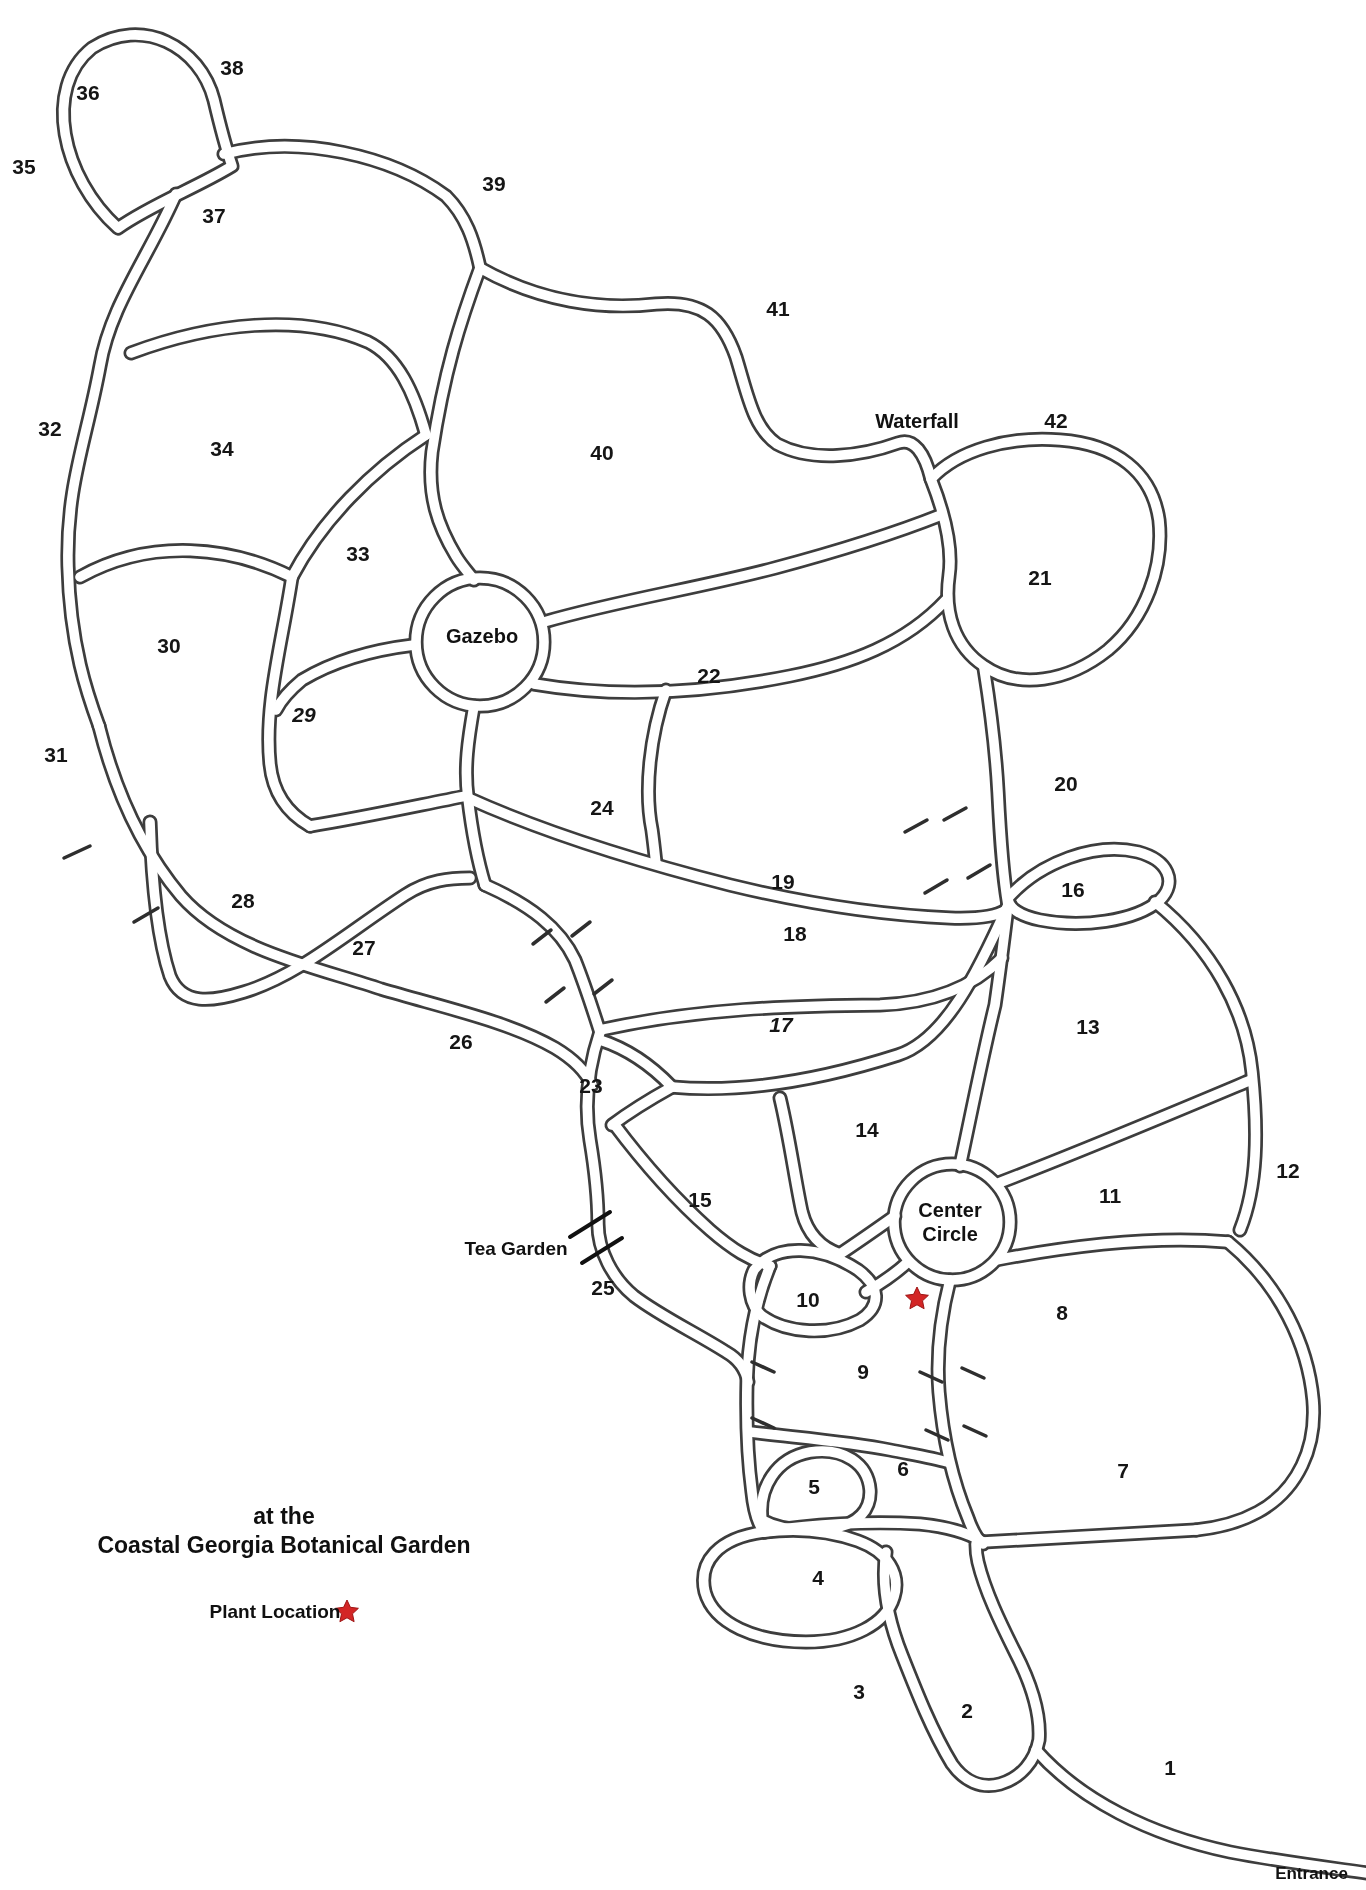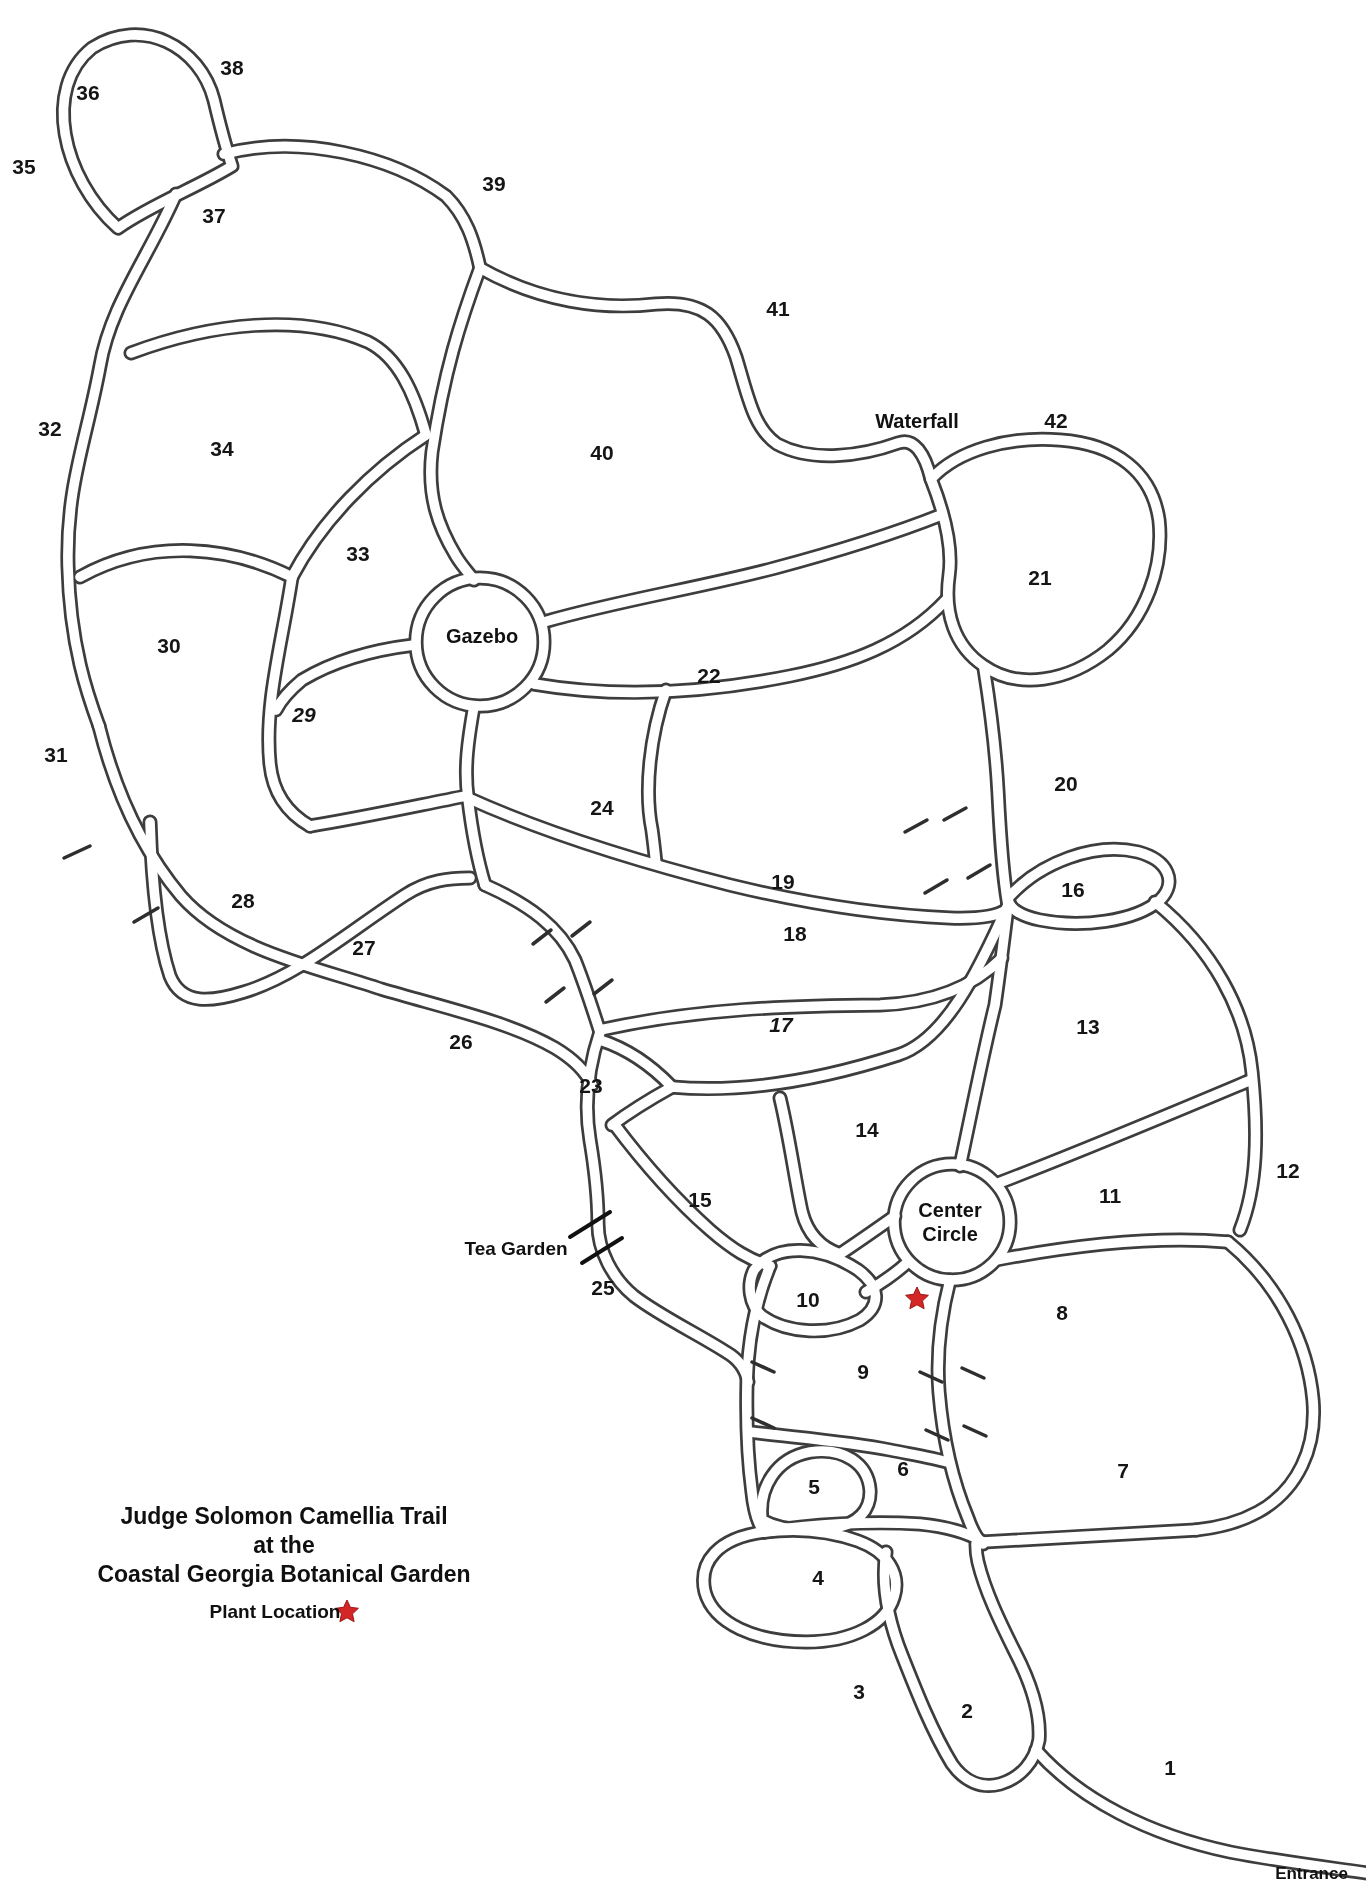--- a/index.html
+++ b/index.html
@@ -216,21 +216,20 @@
       <span class="bed-label" data-name="bed-label-42" style="left: 1056px; top: 421px;">42</span>
       <span class="place-label" data-name="place-label-waterfall" style="left: 917px; top: 421px;">Waterfall</span>
       <span class="place-label" data-name="place-label-gazebo" style="left: 482px; top: 636px;">Gazebo</span>
       <span class="place-label" data-name="place-label-center-circle" style="left: 950px; top: 1222px;">Center
 Circle</span>
       <span class="place-label" data-name="place-label-tea-garden" style="left: 516px; top: 1249px;">Tea Garden</span>
       <span class="place-label" data-name="place-label-entrance" style="left: 1299px; top: 1874px;">Entrance</span>
     </div>
 
   <div class="title-block" data-name="map-title">
-    <div data-name="map-title-line1">Judge Solomon Camellia Trail</div>
     <div data-name="map-title-line2">at the</div>
     <div data-name="map-title-line3">Coastal Georgia Botanical Garden</div>
   </div>
 
   <div class="legend-row" data-name="legend">
     <span data-name="legend-label">Plant Location</span>
   </div>
 
 </div>
 

